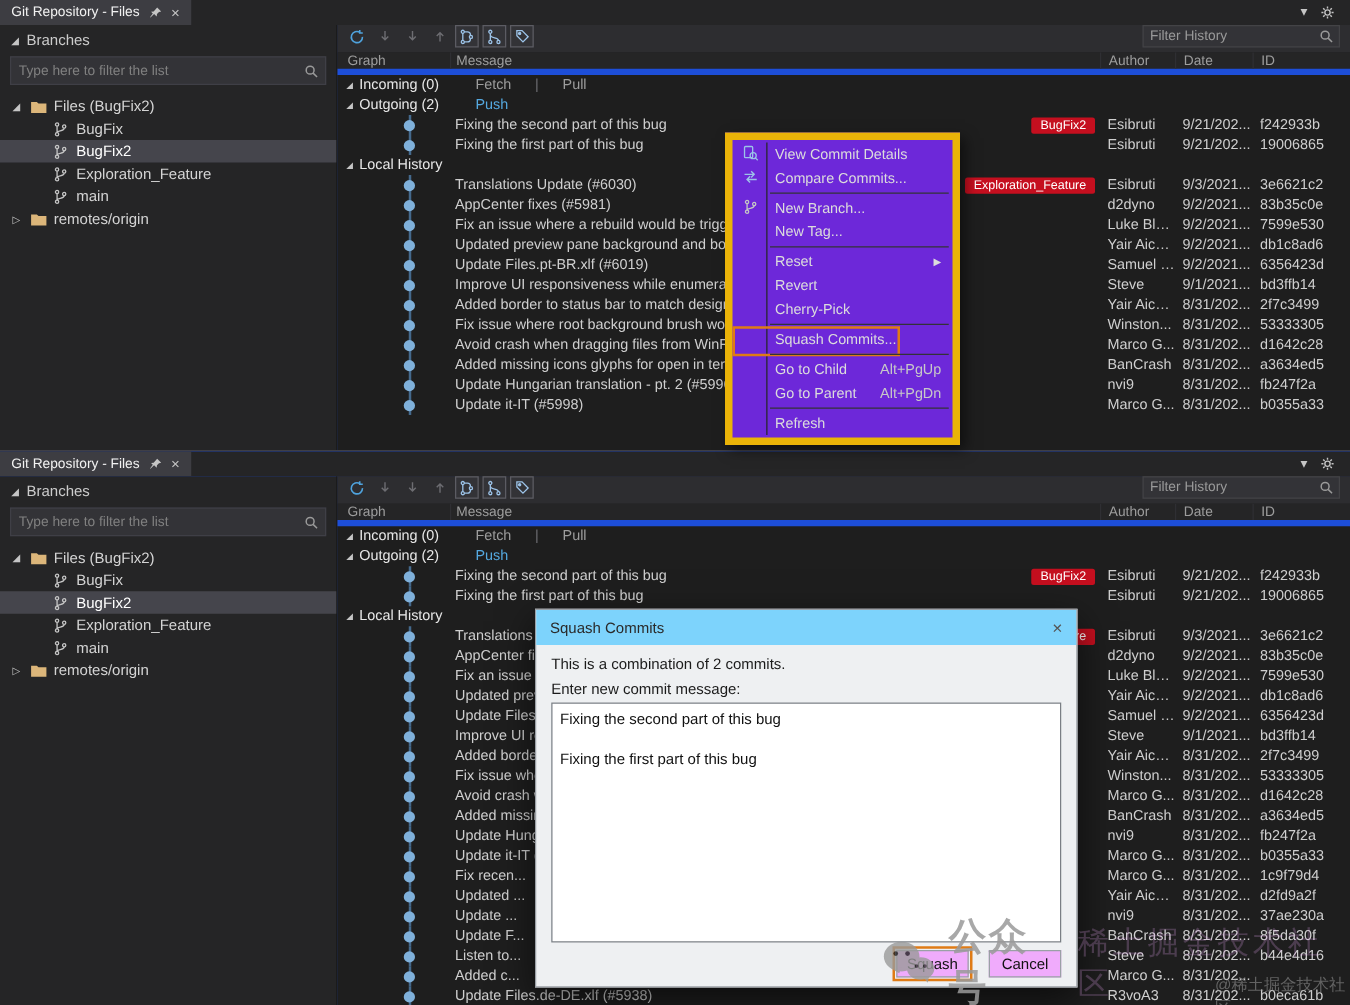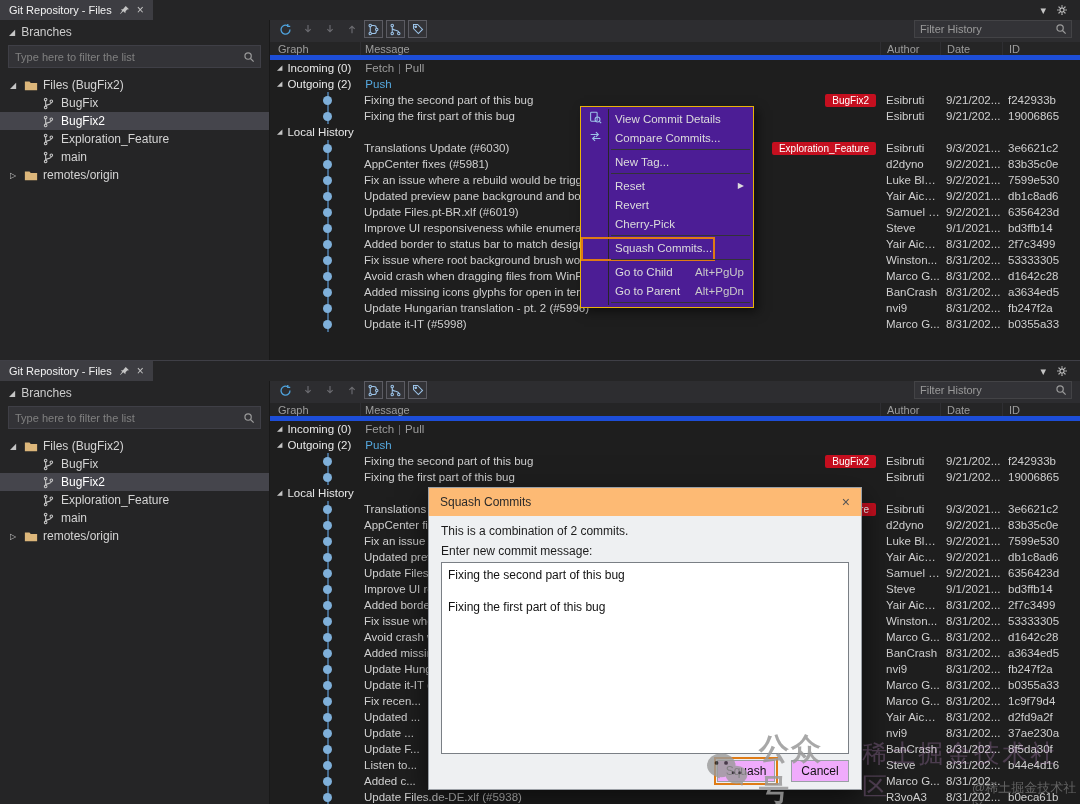--- a/index.html
+++ b/index.html
@@ -48,44 +48,44 @@
   .col-author{width:60px;padding-left:6px;flex:none}
   .col-date{width:62px;padding-left:6px;flex:none}
   .col-id{width:78px;padding-left:6px;flex:none}
 
   .rows{flex:1;overflow:hidden;position:relative}
   .row{height:16px;display:flex;align-items:center;font-size:11.5px;color:#cfcfcf;white-space:nowrap}
   .row .cell{overflow:hidden;text-overflow:ellipsis;white-space:nowrap}
   .row.section{color:#e8e8e8}
   .sec-tri{font-size:7px;color:#c5c5c5;padding:0 5px 0 7px}
   .sec-label{margin-right:10px}
-  .lnk{color:#55a9e0;margin:0 4px;cursor:pointer}
+  .lnk{color:#55a9e0;margin:0 19px;cursor:pointer}
   .lnk.dis{color:#9d9d9d}
   .lnk-sep{color:#6d6d72}
   .g{width:90px;height:100%;position:relative;flex:none}
   .g .line{position:absolute;left:57px;top:0;bottom:0;width:2px;background:#44698c}
   .g .dot{position:absolute;left:53px;top:50%;margin-top:-4.5px;width:9px;height:9px;border-radius:50%;background:#7fb0da}
   .msg{flex:1;min-width:0;overflow:hidden;text-overflow:ellipsis}
   .pill{flex:none;margin-left:8px;margin-right:4px;background:#c50f1f;color:#fff;font-size:10px;line-height:13px;padding:0 7px;border-radius:2px}
   .col-msg.cell2{display:flex;align-items:center}
 
   
-  #context-menu{position:absolute;left:580px;top:106px;width:174px;background:#4c1d95;border:1px solid #eab308;box-shadow:4px 4px 10px rgba(0,0,0,.5);z-index:30;padding:2px 0}
+  #context-menu{position:absolute;left:580px;top:106px;width:188px;background:#6d28d9;border:6px solid #eab308;box-shadow:4px 4px 10px rgba(0,0,0,.5);z-index:30;padding:2px 0}
   #context-menu::before{content:"";position:absolute;left:27px;top:2px;bottom:2px;border-left:1px solid #262628}
   .menu-item{height:19px;display:flex;align-items:center;font-size:11.5px;color:#dcdcdc;position:relative;padding-left:34px;padding-right:9px}
   .menu-item .mi-icon{position:absolute;left:6px;top:2px;width:17px;display:flex;justify-content:center;color:#9cc3e8}
   .menu-item .shortcut{margin-left:auto;color:#c8c8c8}
   .menu-item .sub{margin-left:auto;color:#dcdcdc;font-size:8px}
   .menu-sep{height:5px;position:relative}
   .menu-sep::after{content:"";position:absolute;left:30px;right:3px;top:2px;border-top:1px solid #333337}
   .menu-item.annotated::after{content:"";position:absolute;left:0;top:-1px;width:130px;height:20px;border:2px solid #df7b16}
 
   
   #dialog{position:absolute;left:428px;top:487px;width:434px;height:303px;background:#eef0f2;border:1px solid #9ba0a6;box-shadow:0 10px 28px rgba(0,0,0,.6);z-index:40;font-size:12px;color:#1b1b1b;display:flex;flex-direction:column}
-  .dlg-title{height:26px;background:#fdba74;display:flex;align-items:center;padding:14px 11px;font-size:12px;color:#2a2a2a;flex:none}
+  .dlg-title{height:26px;background:#7dd3fc;display:flex;align-items:center;padding:14px 11px;font-size:12px;color:#2a2a2a;flex:none}
   .dlg-close{margin-left:auto;color:#555;font-size:14px;width:22px;text-align:right;cursor:pointer}
   .dlg-body{padding:8px 12px 0;flex:1;display:flex;flex-direction:column}
   .dlg-desc{margin-bottom:6px}
   .dlg-label{margin-bottom:4px}
   .dlg-text{width:100%;height:192px;resize:none;border:1px solid #7a7f85;background:#ffffff;font-family:"Liberation Sans",sans-serif;font-size:12px;line-height:16px;padding:4px 6px;color:#111;outline:none}
   .dlg-buttons{display:flex;justify-content:flex-end;gap:16px;padding:6px 12px 9px}
   .btn{width:58px;height:22px;background:#f0abfc;border:1px solid #9aa0a6;font-family:"Liberation Sans",sans-serif;font-size:12px;color:#111;display:flex;align-items:center;justify-content:center;position:relative;cursor:pointer}
   .btn.annotated::after{content:"";position:absolute;inset:-4px;border:2px solid #df7b16}
 
   
@@ -920,20 +920,31 @@
       <span class="mi-icon">
         <svg width="13" height="13" viewBox="0 0 16 16" fill="none" stroke="currentColor" stroke-width="1.4">
           <path d="M2 5.5h9M8.5 2.5l3 3-3 3"></path>
           <path d="M14 10.5H5M7.5 7.5l-3 3 3 3"></path>
         </svg>
       </span>
       <span class="mi-label">Compare Commits...</span>
     </div>
     <div class="menu-sep"></div>
     <div class="menu-item">
+      <span class="mi-icon">
+        <svg width="13" height="13" viewBox="0 0 16 16" fill="none" stroke="#c5c5c5" stroke-width="1.3">
+          <circle cx="4.5" cy="3.2" r="1.6"></circle>
+          <circle cx="4.5" cy="12.8" r="1.6"></circle>
+          <circle cx="11.5" cy="5.2" r="1.6"></circle>
+          <path d="M4.5 4.8v6.4M11.5 6.8c0 3.2-7 2-7 4.4"></path>
+        </svg>
+      </span>
+      <span class="mi-label">New Branch...</span>
+    </div>
+    <div class="menu-item">
       <span class="mi-label">New Tag...</span>
     </div>
     <div class="menu-sep"></div>
     <div class="menu-item">
       <span class="mi-label">Reset</span>
       <span class="sub">▶</span>
     </div>
     <div class="menu-item">
       <span class="mi-label">Revert</span>
     </div>
@@ -947,20 +958,23 @@
     <div class="menu-sep"></div>
     <div class="menu-item">
       <span class="mi-label">Go to Child</span>
       <span class="shortcut">Alt+PgUp</span>
     </div>
     <div class="menu-item">
       <span class="mi-label">Go to Parent</span>
       <span class="shortcut">Alt+PgDn</span>
     </div>
     <div class="menu-sep"></div>
+    <div class="menu-item">
+      <span class="mi-label">Refresh</span>
+    </div>
   </div>
 
 <div id="dialog">
   <div class="dlg-title">
     <span>Squash Commits</span>
     <span class="dlg-close">×</span>
   </div>
   <div class="dlg-body">
     <div class="dlg-desc">This is a combination of 2 commits.</div>
     <div class="dlg-label">Enter new commit message:</div>

